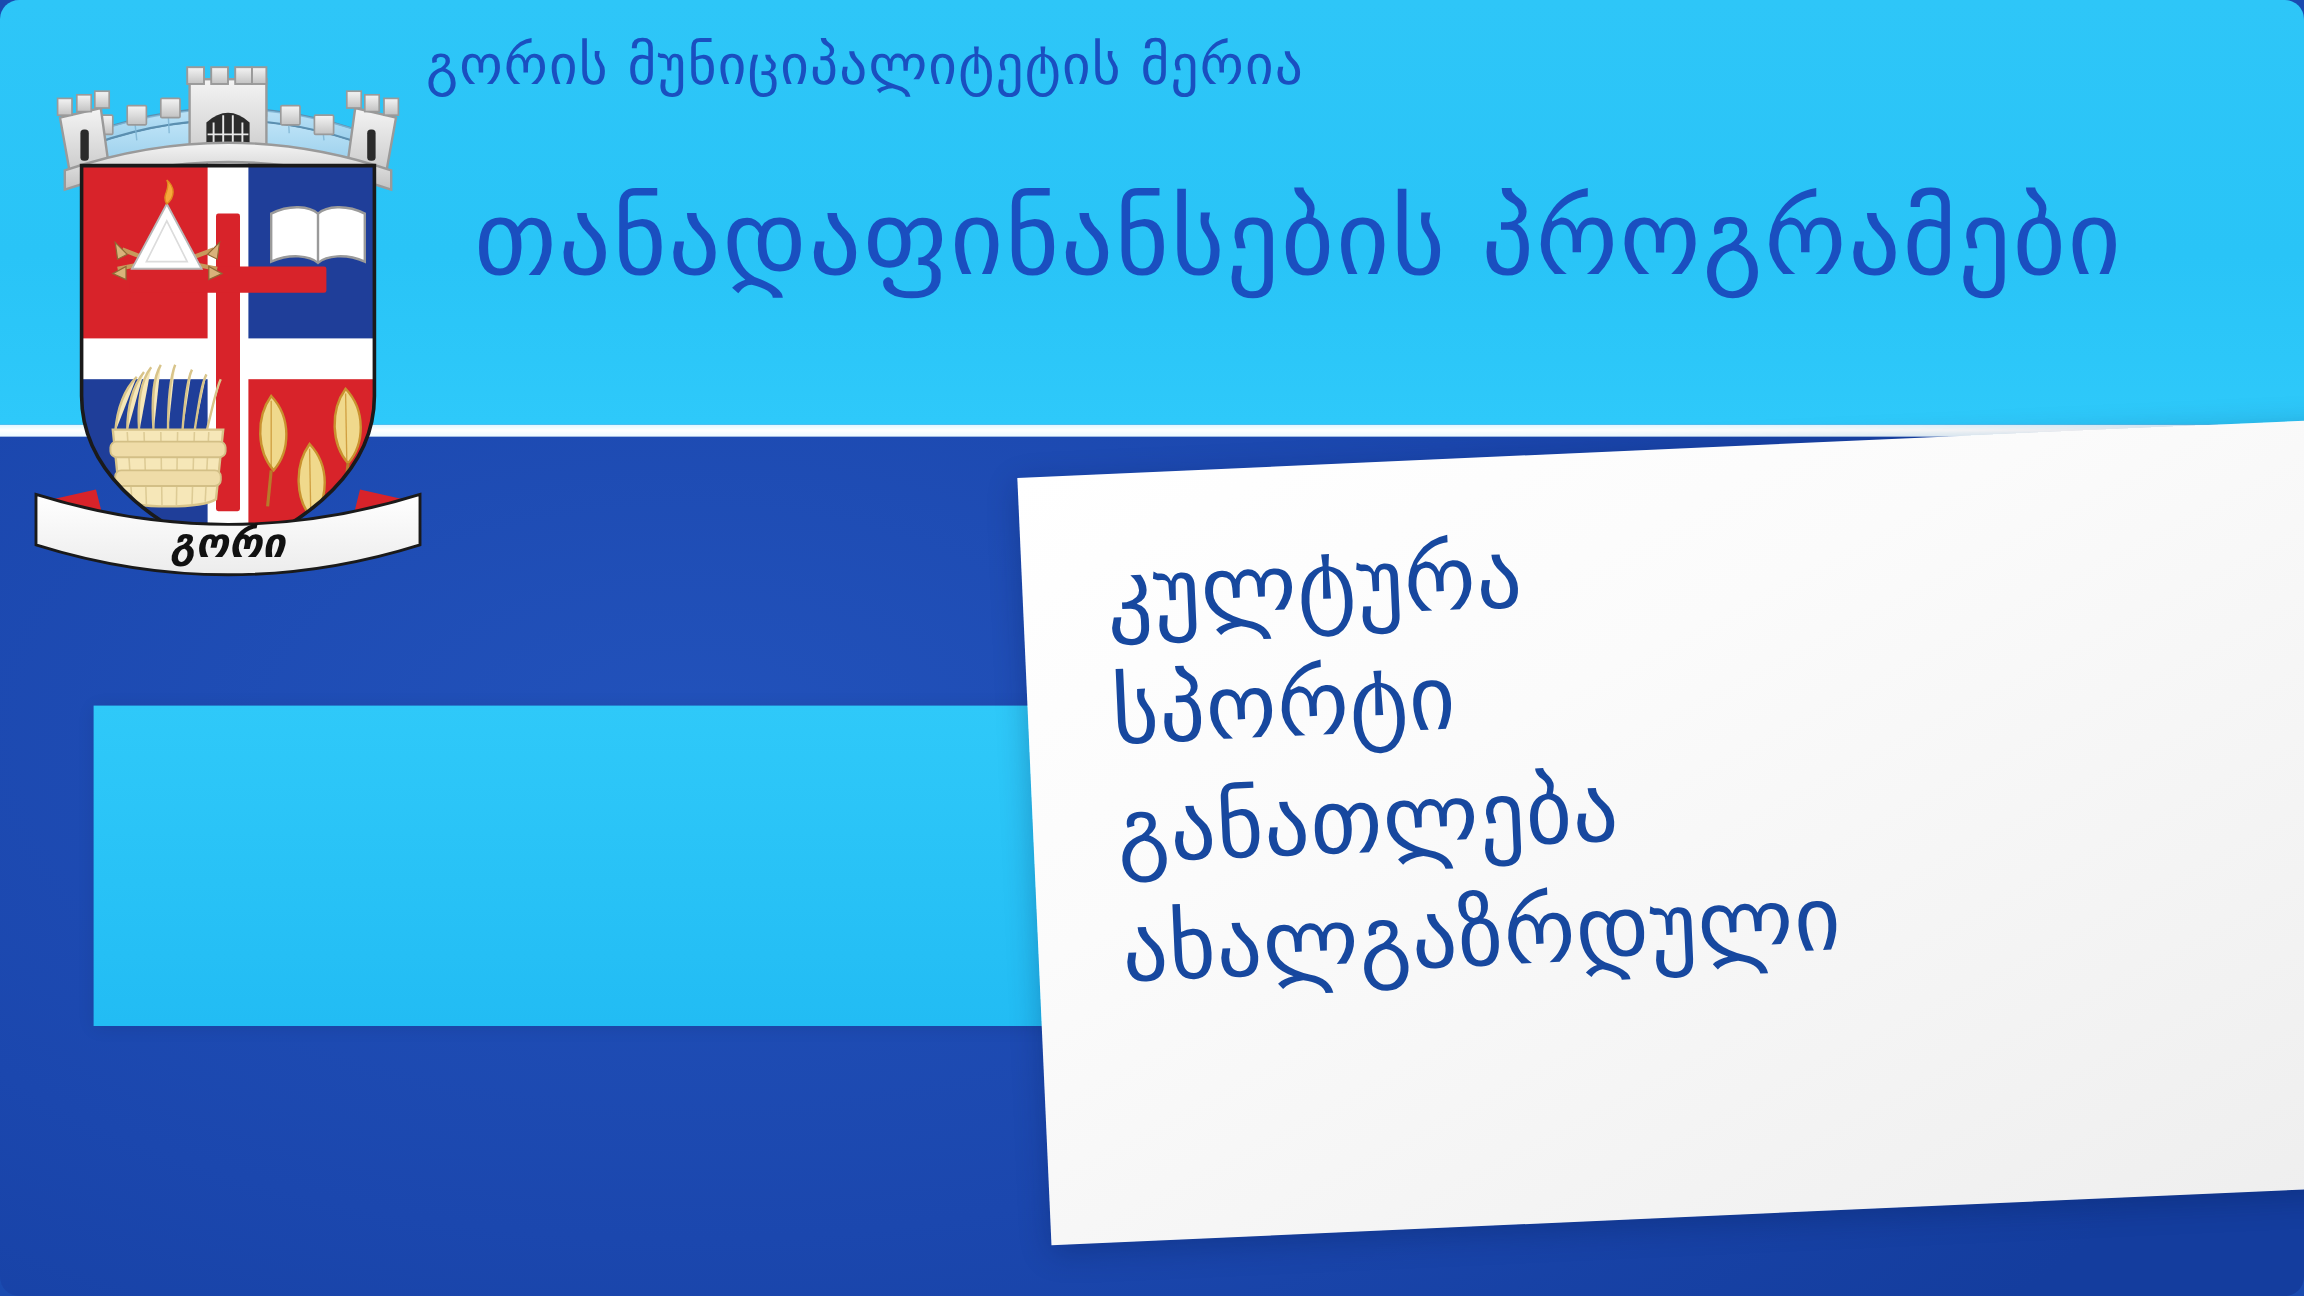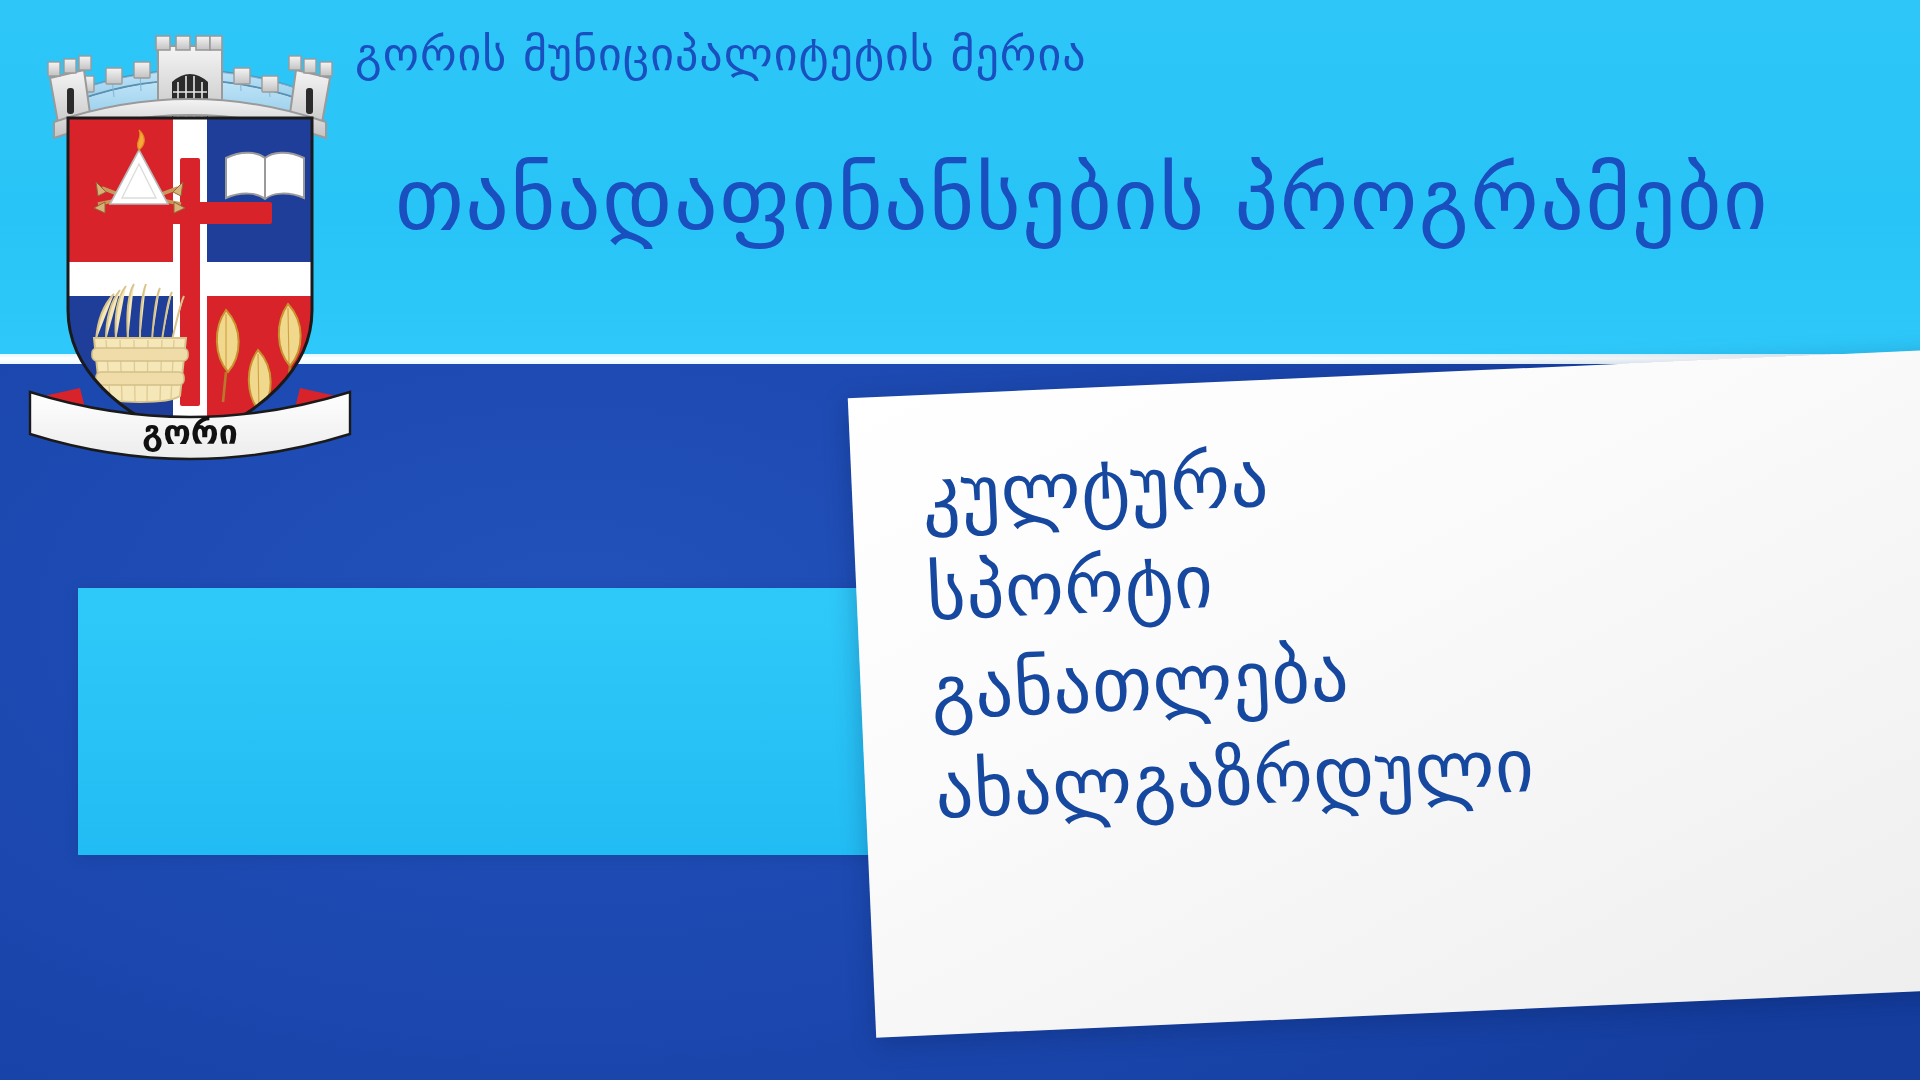--- a/index.html
+++ b/index.html
@@ -6,20 +6,21 @@
   html, body {
     width:1920px; height:1080px; overflow:hidden;
     font-family:"DejaVu Sans", sans-serif;
     background:#1a4bb0;
   }
 
   #stage {
     position:relative;
     width:1920px; height:1080px;
     overflow:hidden;
+    border-radius:16px;
   }
 
   
   .top-band {
     position:absolute; left:0; top:0;
     width:1920px; height:354px;
     background:linear-gradient(180deg,#2ec6f8 0%,#29c4f7 60%,#2ec9fa 100%);
   }
   .band-divider {
     position:absolute; left:0; top:354px;
@@ -95,22 +96,22 @@
     font-weight:400;
     color:#17489f;
     line-height:1.32;
     letter-spacing:0.5px;
     white-space:nowrap;
   }
 
   
   .crest {
     position:absolute;
-    left:10px; top:10px;
-    width:360px; height:480px;
+    left:10px; top:30px;
+    width:360px; height:480px;font-style:italic;
   }
 </style>
 </head>
 <body>
 
 <div id="stage">
 
   <div class="top-band"></div>
   <div class="band-divider"></div>
 

